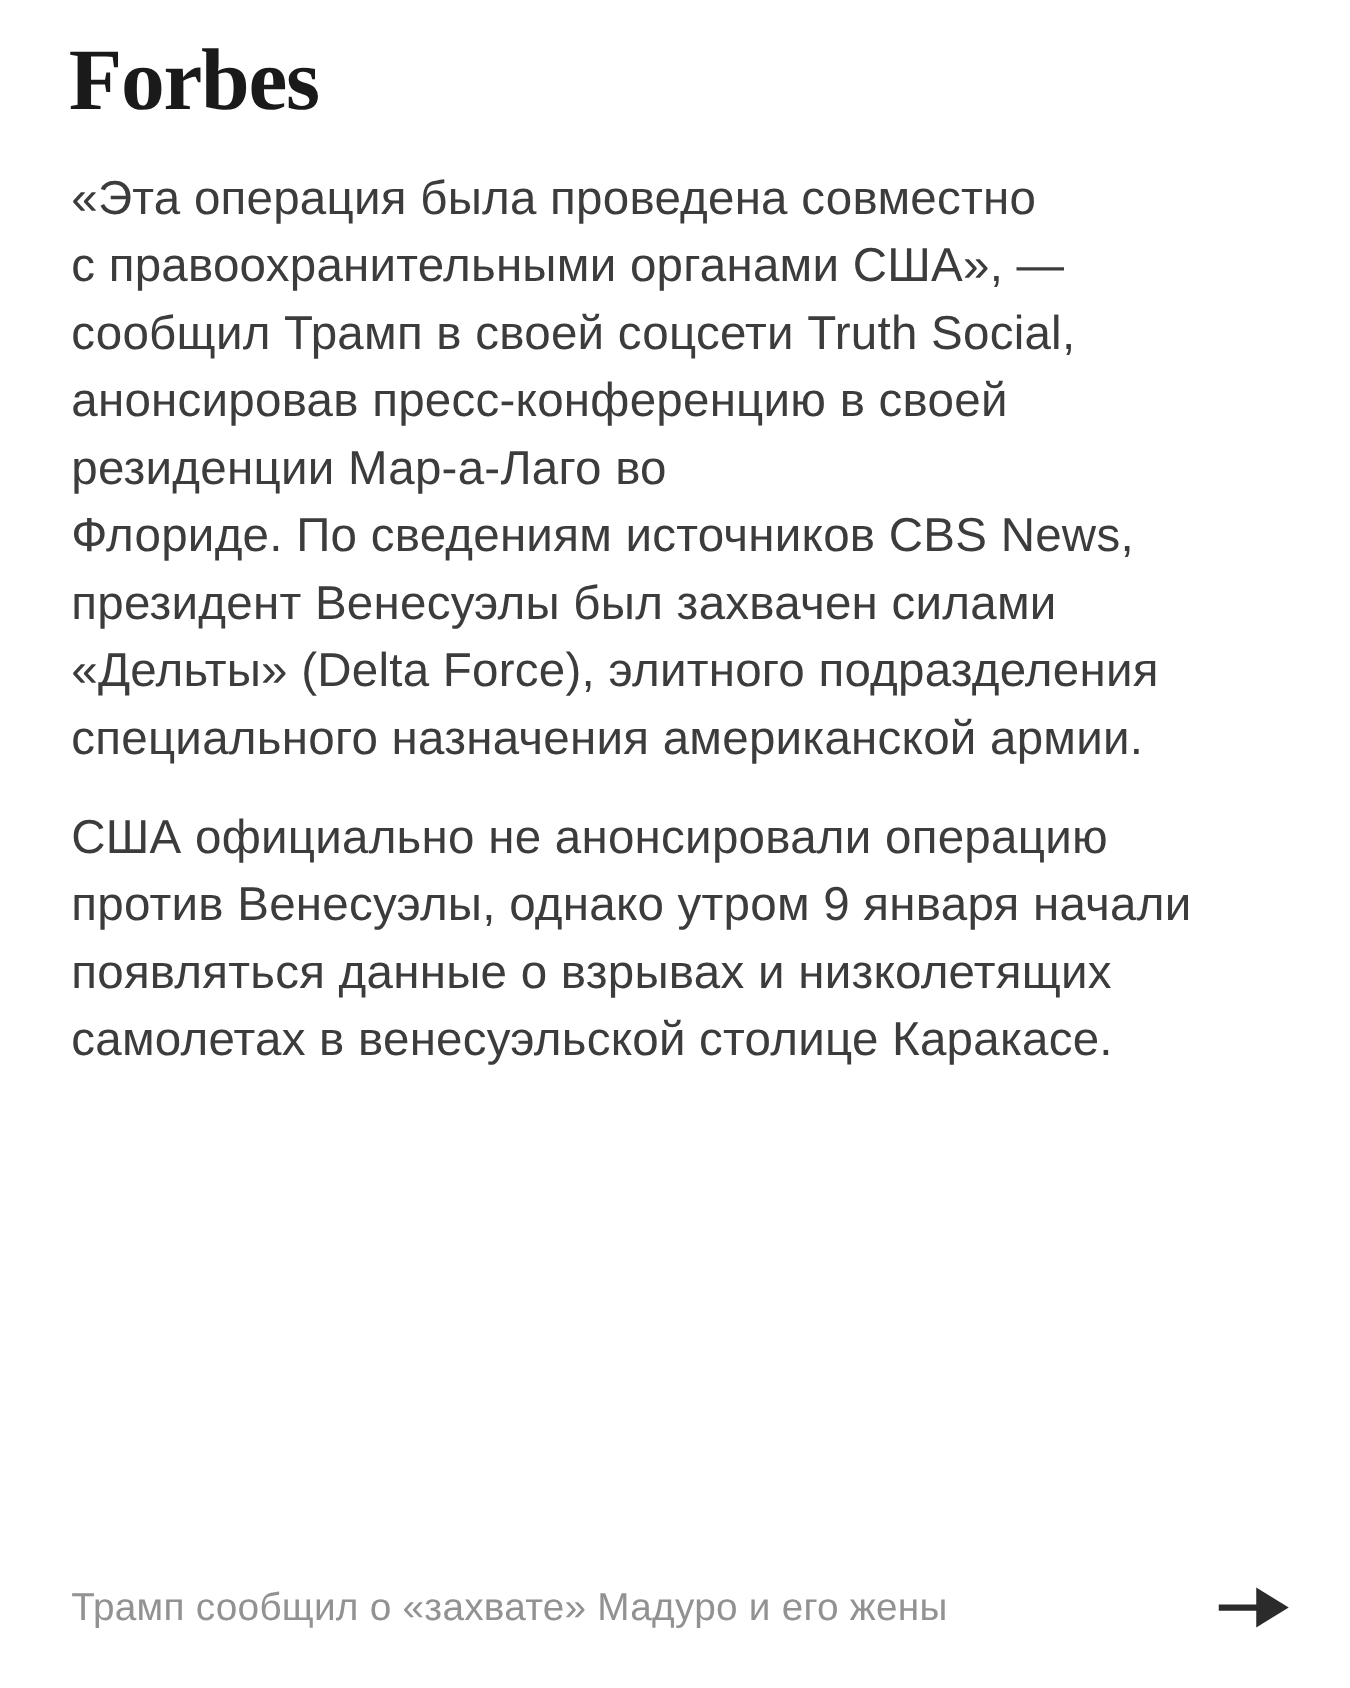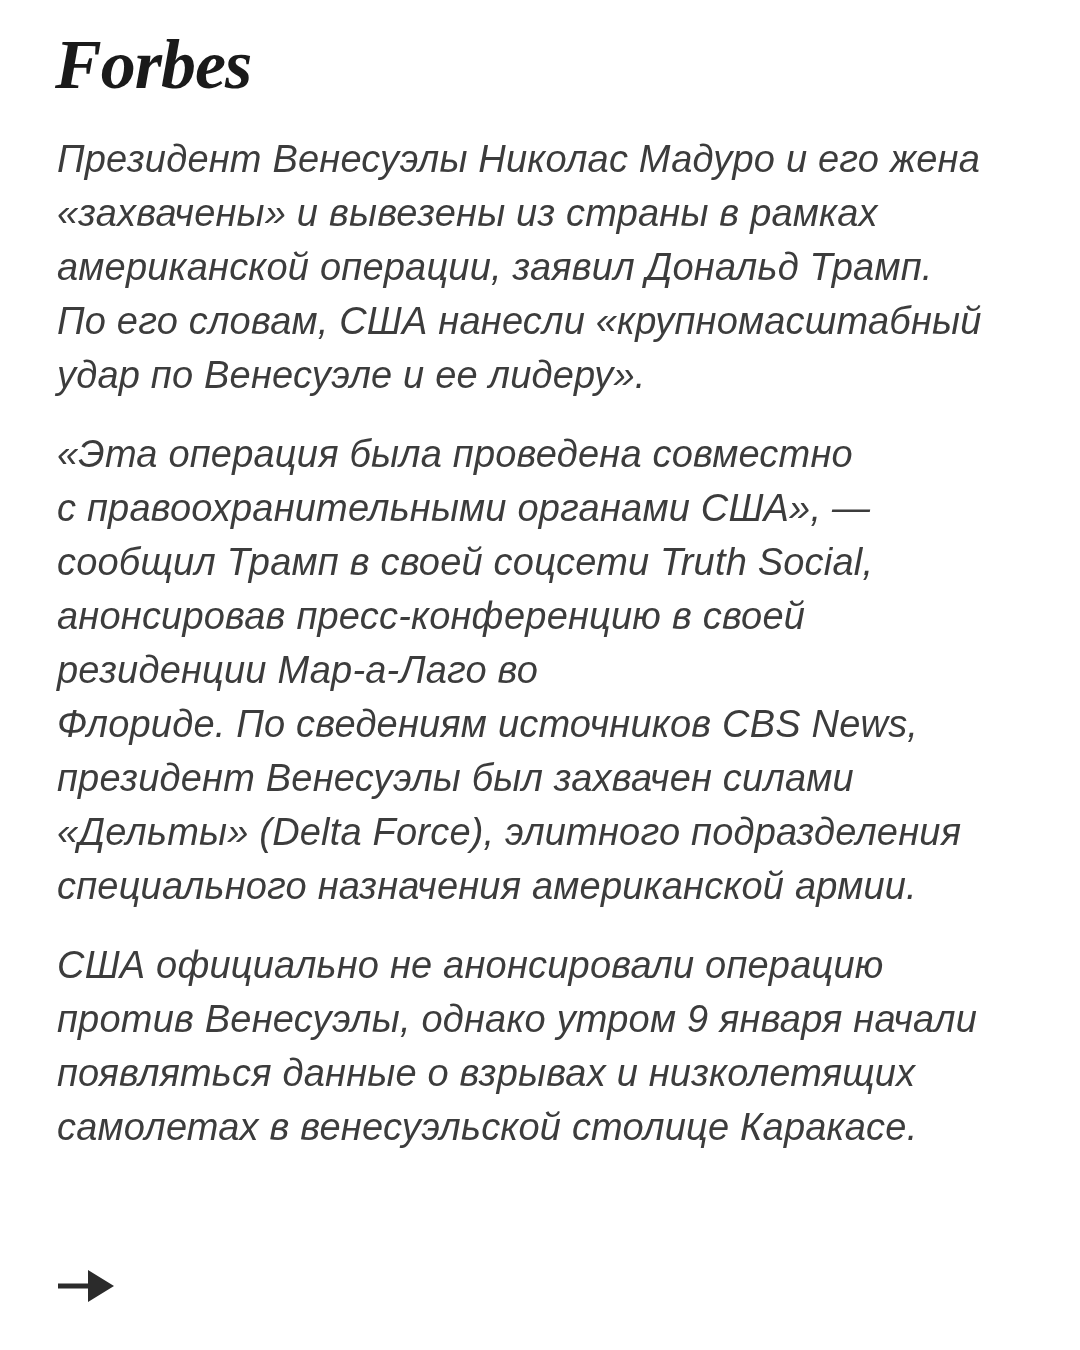--- a/index.html
+++ b/index.html
@@ -7,21 +7,20 @@
     padding: 0;
     background: #ffffff;
   }
   .card {
     position: relative;
     width: 1080px;
     height: 1350px;
     background: #ffffff;
     overflow: hidden;
     font-family: "Liberation Sans", sans-serif;
-    font-style: italic;
   }
   .logo {
     position: absolute;
     left: 55px;
     top: 30px;
     font-family: "Liberation Serif", serif;
     font-weight: 700;
     font-size: 70px;
     line-height: 1;
     letter-spacing: -1px;
@@ -66,40 +65,36 @@
   }
 </style>
 </head>
 <body>
 
 <div class="card">
 
   <div class="logo">Forbes</div>
 
   <div class="article">
-    <p>Президент Венесуэлы Николас Мадуро и его жена
-«захвачены» и вывезены из страны в рамках
-американской операции, заявил Дональд Трамп.
-По его словам, США нанесли «крупномасштабный
-удар по Венесуэле и ее лидеру».</p>
     <p>«Эта операция была проведена совместно
 с правоохранительными органами США», —
 сообщил Трамп в своей соцсети Truth Social,
 анонсировав пресс-конференцию в своей
 резиденции Мар-а-Лаго во
 Флориде. По сведениям источников CBS News,
 президент Венесуэлы был захвачен силами
 «Дельты» (Delta Force), элитного подразделения
 специального назначения американской армии.</p>
     <p>США официально не анонсировали операцию
 против Венесуэлы, однако утром 9 января начали
 появляться данные о взрывах и низколетящих
 самолетах в венесуэльской столице Каракасе.</p>
   </div>
 
   <div class="footer">
+    <span class="caption">Трамп сообщил о «захвате» Мадуро и его жены</span>
     <svg class="arrow" viewBox="0 0 58 40" aria-hidden="true">
       <line x1="1" y1="20" x2="36" y2="20" stroke="#2b2b2b" stroke-width="5"></line>
       <polygon points="31,4 31,36 57,20" fill="#2b2b2b"></polygon>
     </svg>
   </div>
 
 </div>
 
 </body></html>

